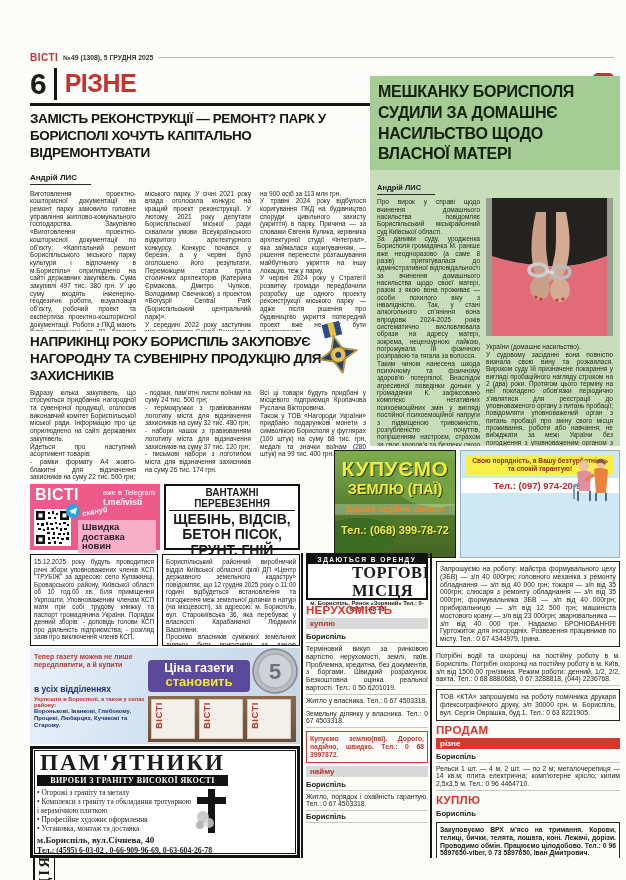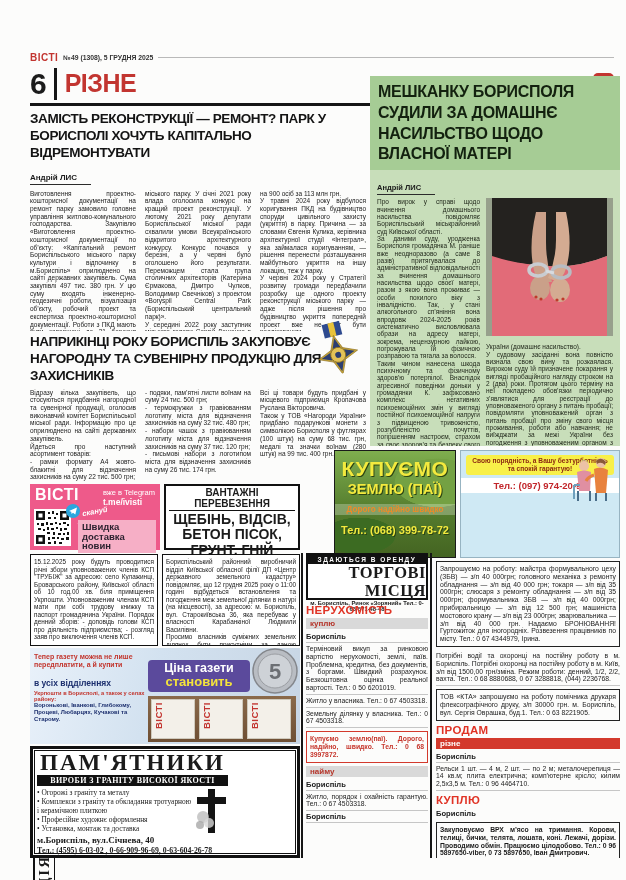--- a/index.html
+++ b/index.html
@@ -82,21 +82,21 @@
   .fr-tel { font-size:10px; font-weight:900; line-height:1.05; }
 
   .notice { border:1px solid #111; padding:3px 3px; font-size:6.4px; line-height:7.5px;
             text-align:justify; background:#fff; }
 
   .avail-ad { left:30px; top:648px; width:270px; height:96px;
               background:linear-gradient(105deg,#e9f1fa 0%, #d3e2f0 45%, #c7d5e4 100%); }
   .av-left { position:absolute; left:4px; top:3px; width:112px; }
   .av-t { font-size:10px; font-weight:900; color:#1c2f6e; line-height:1.08; }
   .av-l12 { font-size:7px; font-weight:bold; color:#c2342c; line-height:1.15; margin-top:2px; }
-  .av-l3 { font-size:8.5px; font-weight:900; color:#1c2f6e; margin-top:9px; }
+  .av-l3 { font-size:8.5px; font-weight:900; color:#1c2f6e; margin-top:15px; }
   .av-l4 { font-size:5.7px; font-weight:bold; color:#c2342c; margin-top:2px; }
   .av-vill { font-size:5.9px; font-weight:bold; color:#1c2f6e; line-height:1.2; }
   .price-box { position:absolute; left:118px; top:12px; width:102px; height:32px; background:#5b4a9c;
                border-radius:4px; text-align:center; padding-top:2px; }
   .price1 { color:#fff; font-size:12.5px; font-weight:900; line-height:1.05; }
   .price2 { color:#f5e43b; font-size:13px; font-weight:900; line-height:1.0; }
   .coin { position:absolute; left:222px; top:0; }
   .papers { position:absolute; left:118px; top:48px; width:148px; height:46px;
             background:linear-gradient(180deg,#8a6a4b,#6e4f34); display:flex; gap:4px; padding:3px; }
   .paper { width:44px; height:40px; background:#f3f0e9; border:1px solid #cfcabd;
@@ -123,21 +123,21 @@
                      font-weight:900; letter-spacing:2px; }
   .mon-grid { flex:1; display:grid; grid-template-columns:1fr 1fr; gap:2px; padding:3px; }
   .mon-cell { background:#101010; border:1px solid #666; position:relative; }
   .mon-cell::after { content:""; position:absolute; left:50%; top:4px; width:2px; height:12px; background:#e8e8e8; }
   .mon-cell::before { content:""; position:absolute; left:30%; top:7px; width:9px; height:2px; background:#e8e8e8; }
 
   .market-ad { left:306px; top:553px; width:122px; height:47px; border:2px solid #111; background:#fff; }
   .mk-top { background:#111; color:#fff; font-size:6.5px; font-weight:800; text-align:center;
             letter-spacing:1.5px; padding:1px 0; }
   .mk-title { font-family:"Liberation Serif", serif; font-size:16.5px; font-weight:900;
-              text-align:right; letter-spacing:.5px; line-height:1.1; }
+              text-align:left; letter-spacing:.5px; line-height:1.1;padding-left:44px; }
   .mk-det { font-size:5.8px; font-weight:bold; text-align:center; }
 
   
   .vline { background:#161616; }
   .cls-h { font-size:11.5px; font-weight:900; color:#e03325; letter-spacing:.3px; margin:3px 0 2px; }
   .cls-bar { background:#d9d9d9; color:#b5352a; font-size:8px; font-weight:800;
              padding:1px 4px; margin:2px 0; }
   .cls-bar.red { background:#d3392c; color:#fff; }
   .cls-city { font-size:7.6px; font-weight:bold; padding:1px 0; border-bottom:1px solid #c6c6c6; }
   .cls-item { font-size:6.8px; line-height:7.8px; text-align:justify; padding:2px 0;

